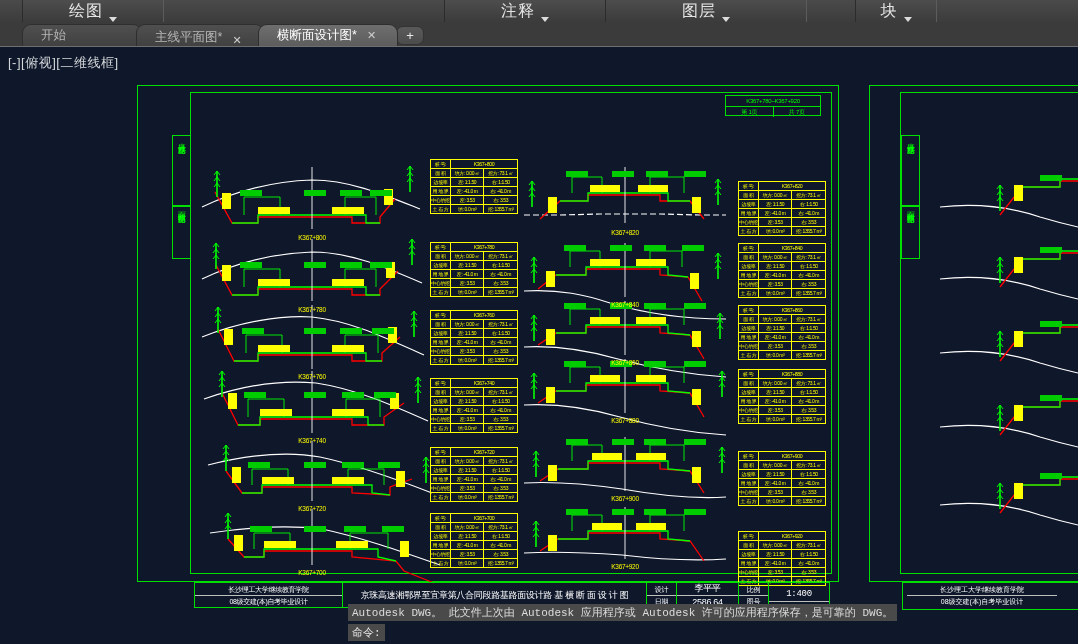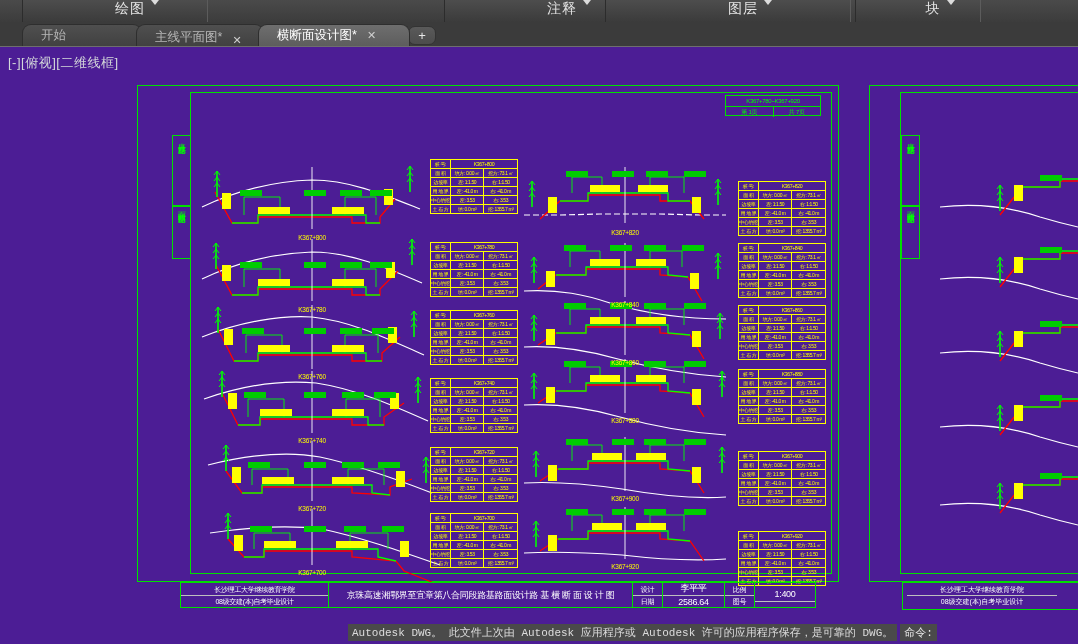--- a/index.html
+++ b/index.html
@@ -10,26 +10,25 @@
     -webkit-font-smoothing:antialiased;
   }
   
   #ribbon-bar{
     position:absolute;left:0;top:0;width:1078px;height:22px;
     background:linear-gradient(#4a4a4a,#3c3c3c);
     border-bottom:1px solid #1d1d1d;
     display:flex;align-items:stretch;
   }
   .panel-tab{
-    flex:0 0 auto;display:flex;align-items:flex-start;justify-content:center;
-    color:#e3e3e3;font-size:14px;letter-spacing:1px;
+    flex:0 0 auto;display:flex;align-items:flex-end;justify-content:center;
+    color:#e3e3e3;font-size:16px;letter-spacing:1px;
     border-right:1px solid #5c5c5c;border-left:1px solid #2c2c2c;
     background:linear-gradient(#4d4d4d,#3b3b3b);
     position:relative;
-    padding-left:44px;
   }
   .panel-tab .caret{
     margin-left:6px;width:0;height:0;
     border-left:4px solid transparent;border-right:4px solid transparent;
     border-top:5px solid #dcdcdc;
   }
   
   #tabbar{
     position:absolute;left:0;top:22px;width:1078px;height:25px;
     background:#3b3b3b;border-bottom:1px solid #6e6e6e;
@@ -52,21 +51,21 @@
   .ftab-add{
     height:17px;min-width:26px;margin-left:4px;margin-bottom:1px;
     display:flex;align-items:center;justify-content:center;
     background:linear-gradient(#5a5a5a,#4c4c4c);
     border:1px solid #333;border-radius:7px;
     color:#e8e8e8;font-size:13px;line-height:1;
   }
   
   #canvas{
     position:absolute;left:0;top:47px;width:1078px;height:597px;
-    background:#4c1d95;overflow:hidden;
+    background:#0f172a;overflow:hidden;
   }
   #vp-label{
     position:absolute;left:8px;top:7px;
     color:#d4d8da;font-size:13px;letter-spacing:.5px;white-space:nowrap;
   }
   
   .sheet-border{position:absolute;border:1px solid #00e000;}
   .vlabel{
     position:absolute;color:#00ff00;font-size:8px;
     writing-mode:vertical-rl;text-orientation:upright;
@@ -98,31 +97,31 @@
     flex:1;color:#00ff00;font-size:6px;line-height:10px;text-align:center;
     border-right:1px solid #00e000;white-space:nowrap;letter-spacing:-.3px;
   }
   #hdrbox .hc:last-child{border-right:none;}
   
   #titleblock{position:absolute;border:1px solid #00e000;box-sizing:border-box;display:flex;}
   #titleblock .tbcell{
     border-right:1px solid #00e000;box-sizing:border-box;
     display:flex;flex-direction:column;justify-content:center;
   }
-  #titleblock .tbcell:last-child{border-right:none;}
+  #titleblock .tbcell:last-child{border-right:none;font-family:Liberation Mono, monospace;}
   #titleblock .tbline{
     color:#ffffff;font-size:7px;text-align:center;line-height:11px;
     white-space:nowrap;letter-spacing:-.3px;
   }
   #titleblock .tbline.sep{border-bottom:1px solid #bfbfbf;}
   #titleblock .big{font-size:9px;line-height:13px;}
   
   #cmd-area{
     position:absolute;left:348px;bottom:0;width:730px;
-    display:flex;flex-direction:row;gap:3px;padding-bottom:3px;
+    display:flex;flex-direction:column;gap:3px;padding-bottom:3px;
     font-family:"Liberation Mono","DejaVu Sans Mono",monospace;
     border-radius:14px;
   }
   #cmd-hist{
     align-self:flex-start;background:#4a4a4a;color:#dcdcdc;
     font-size:11px;padding:1px 4px;white-space:nowrap;letter-spacing:0px;
   }
   #cmd-prompt{
     align-self:flex-start;background:#4a4a4a;color:#e8e8e8;
     font-size:11px;padding:1px 4px;white-space:nowrap;
@@ -152,21 +151,21 @@
   </div>
 
 <div id="tabbar">
     <div class="ftab inactive" style="width: 120px; align-items: center;">
       <span>开始</span>
     </div>
     <div class="ftab inactive" style="width: 128px; align-items: flex-end;">
       <span>主线平面图*</span>
       <span class="xclose">✕</span>
     </div>
-    <div class="ftab active" style="width: 152px;">
+    <div class="ftab active" style="width: 140px;">
       <span>横断面设计图*</span>
       <span class="xclose">✕</span>
     </div>
     <div class="ftab-add">+</div>
   </div>
 
 <div id="canvas">
 
   <div id="vp-label">[-][俯视][二维线框]</div>
 
@@ -870,21 +869,21 @@
           <div class="tc">右: 3.53 </div>
         </div>
         <div class="trow">
           <div class="tc lbl">土 石 方</div>
           <div class="tc">填: 0.0 m³</div>
           <div class="tc">挖: 1355.7 m³</div>
         </div>
       </div>
     </div>
 
-  <div id="titleblock" style="left:180px;top:535px;width:636px;height:26px;">
+  <div id="titleblock" style="left:194px;top:535px;width:636px;height:26px;">
     <div class="tbcell" style="flex:0 0 148px;">
       <div class="tbline sep">长沙理工大学继续教育学院</div>
       <div class="tbline">08级交建(本)自考毕业设计</div>
     </div>
     <div class="tbcell" style="flex:1;">
       <div class="tbline big">京珠高速湘鄂界至宜章第八合同段路基路面设计路 基 横 断 面 设 计 图</div>
     </div>
     <div class="tbcell" style="flex:0 0 30px;">
       <div class="tbline sep">设计</div>
       <div class="tbline">日期</div>

